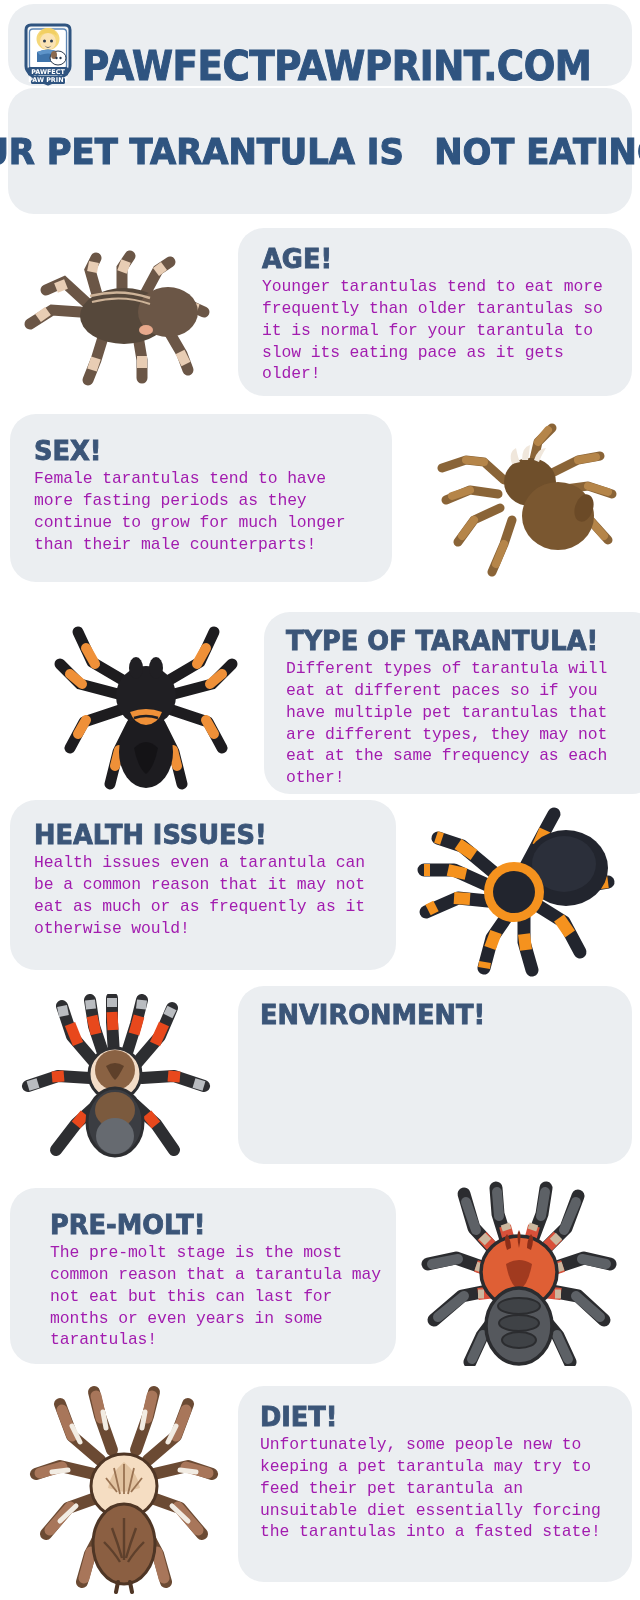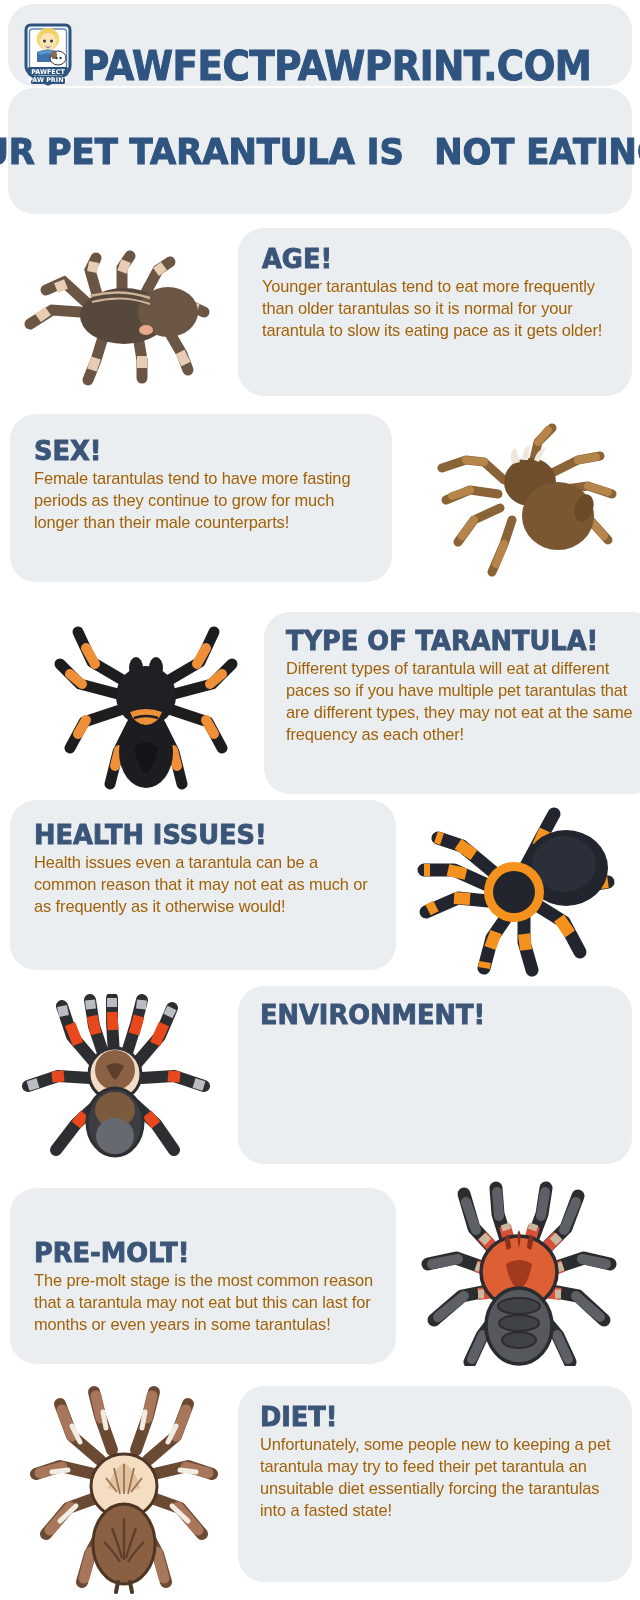--- a/index.html
+++ b/index.html
@@ -61,22 +61,22 @@
     -webkit-text-stroke:0.9px #3b5578;
     font-size:27px;
     line-height:1.12;
     letter-spacing:0px;
     transform:scaleX(0.95);
     transform-origin:left center;
     white-space:nowrap;
     margin-bottom:2px;
   }
   .body {
-    font-family:Liberation Sans, sans-serif;
-    color:#a16207;
+    font-family:Liberation Mono, monospace;
+    color:#a21caf;
     font-size:16.4px;
     line-height:1.33;
     letter-spacing:-0.1px;
   }
   .card-inner { position:absolute; }
 </style>
 </head>
 <body>
 
 <div class="page">
@@ -317,21 +317,21 @@
     </div>
     <div class="card" style="left:238px;top:0;width:394px;height:178px;">
       <div class="card-inner" style="left:22px;top:14px;width:356px;">
         <div class="heading">ENVIRONMENT!</div>
       </div>
     </div>
   </div>
 
   <div class="row" style="top:1180px;height:190px;">
     <div class="card" style="left:10px;top:8px;width:386px;height:176px;">
-      <div class="card-inner" style="left:24px;top:22px;width:348px;margin-top:28px;">
+      <div class="card-inner" style="left:40px;top:22px;width:348px;">
         <div class="heading">PRE-MOLT!</div>
         <div class="body">The pre-molt stage is the most common reason that a tarantula may not eat but this can last for months or even years in some tarantulas!</div>
       </div>
     </div>
     <div class="art" style="left:412px;top:0;">
       <svg width="216" height="186" viewBox="0 0 216 186">
         <g fill="none" stroke="#2b2c2f" stroke-width="13" stroke-linecap="round" stroke-linejoin="round">
           <path d="M86 74 L62 48 L52 14"></path>
           <path d="M96 66 L86 34 L84 8"></path>
           <path d="M118 66 L130 34 L134 8"></path>

